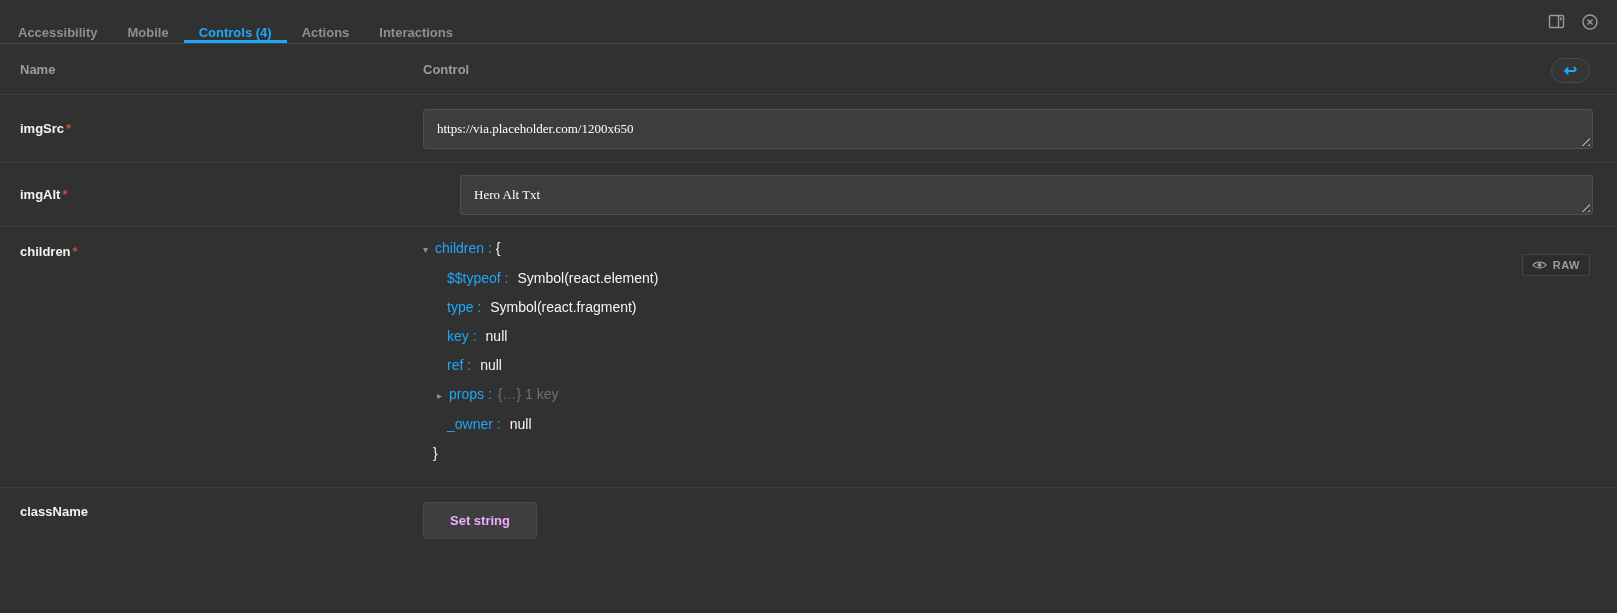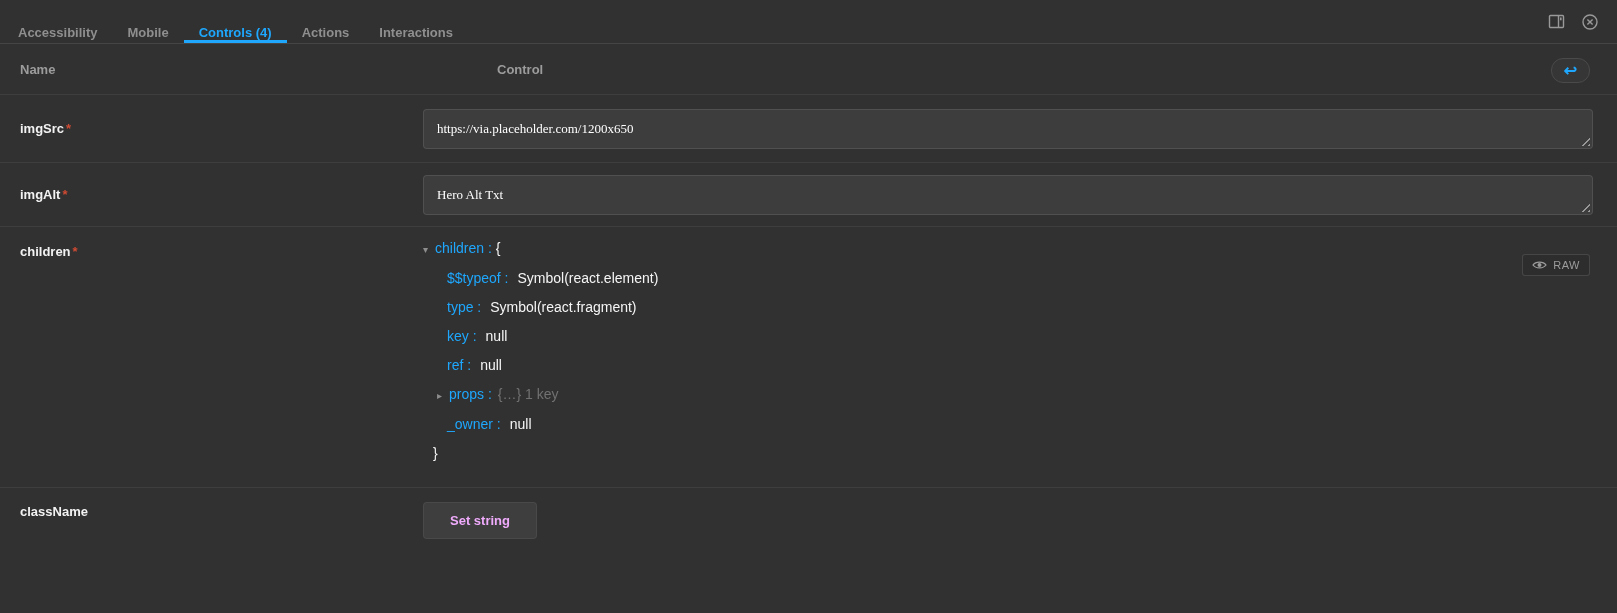--- a/index.html
+++ b/index.html
@@ -28,35 +28,35 @@
   .tabbar-icons{display:flex;align-items:center;gap:16px;}
   .icon-btn{display:flex;align-items:center;justify-content:center;cursor:pointer;}
 
   
   .thead{
     height:51px;box-sizing:border-box;
     display:flex;align-items:center;position:relative;
     border-bottom:1px solid #3e3e3e;
     font-size:13px;font-weight:bold;color:#9c9c9c;
   }
-  .col-name{width:497px;box-sizing:border-box;padding-left:20px;flex:none;}
+  .col-name{width:423px;box-sizing:border-box;padding-left:20px;flex:none;}
   .trow{
     display:flex;position:relative;box-sizing:border-box;
     border-bottom:1px solid #3e3e3e;
   }
   .trow .cell-name{
     width:423px;flex:none;box-sizing:border-box;padding-left:20px;
     font-size:13px;font-weight:bold;color:#f2f2f2;
     display:flex;align-items:center;
   }
   .trow .cell-control{flex:1;box-sizing:border-box;padding-right:24px;}
   .req{color:#cf4b33;margin-left:2px;font-weight:bold;}
 
   .row-imgsrc{height:68px;}
-  .row-imgalt{height:64px;}
+  .row-imgalt{height:64px;gap:37px;}
   .row-children{height:261px;}
   .row-classname{flex:1;border-bottom:none;height:124px;}
   .row-children .cell-name,.row-classname .cell-name{align-items:flex-start;}
   .row-children .cell-name{padding-top:17px;}
   .row-classname .cell-name{padding-top:16px;}
 
   
   .ta-wrap{position:relative;margin-top:14px;}
   .row-imgalt .ta-wrap{margin-top:12px;}
   textarea.ctl{
@@ -81,21 +81,21 @@
   .tline.close-line{padding-left:10px;}
   .tkey{color:#1ea7fd;}
   .tkey.bold{font-weight:normal;}
   .tval{color:#f5f5f5;margin-left:9px;}
   .tmuted{color:#717171;margin-left:6px;}
   .caret{color:#8d8d8d;font-size:10px;display:inline-block;width:12px;cursor:pointer;}
 
   .raw-btn{
     position:absolute;top:27px;right:27px;
     display:flex;align-items:center;gap:6px;
-    font-size:11px;font-weight:normal;color:#9c9c9c;letter-spacing:.5px;
+    font-size:11px;font-weight:bold;color:#9c9c9c;letter-spacing:.5px;
     background:rgba(0,0,0,0.08);
     border:1px solid rgba(255,255,255,0.12);
     border-radius:3px;padding:4px 9px;cursor:pointer;
   }
 
   
   .reset-btn{
     position:absolute;right:27px;top:14px;
     width:37px;height:23px;border-radius:12px;
     background:#363636;border:1px solid #4a4a4a;

